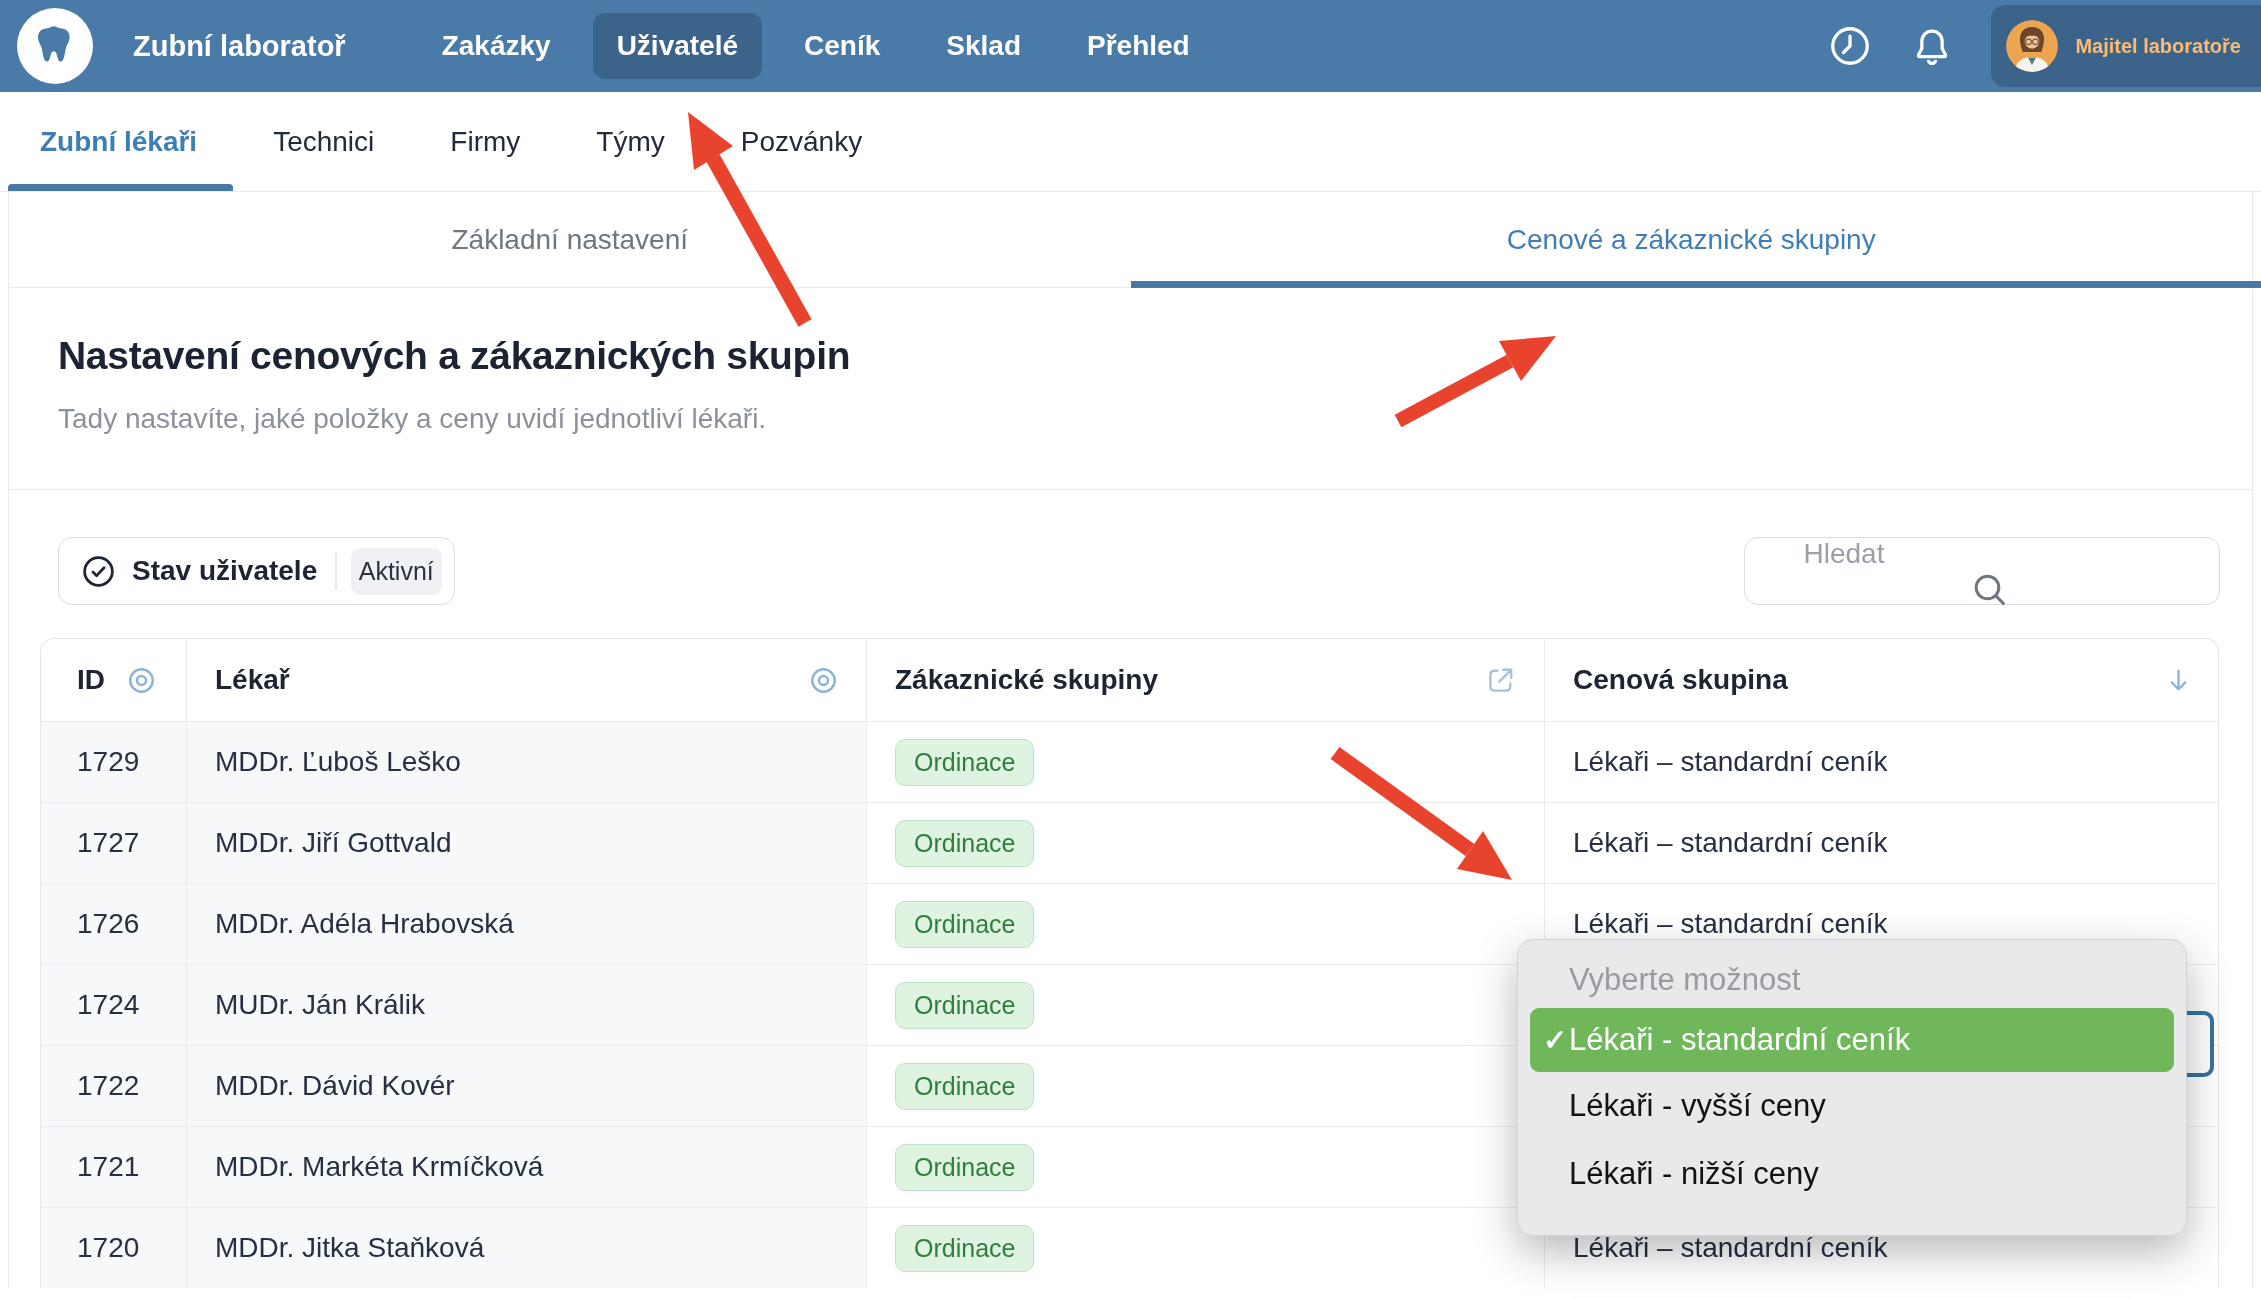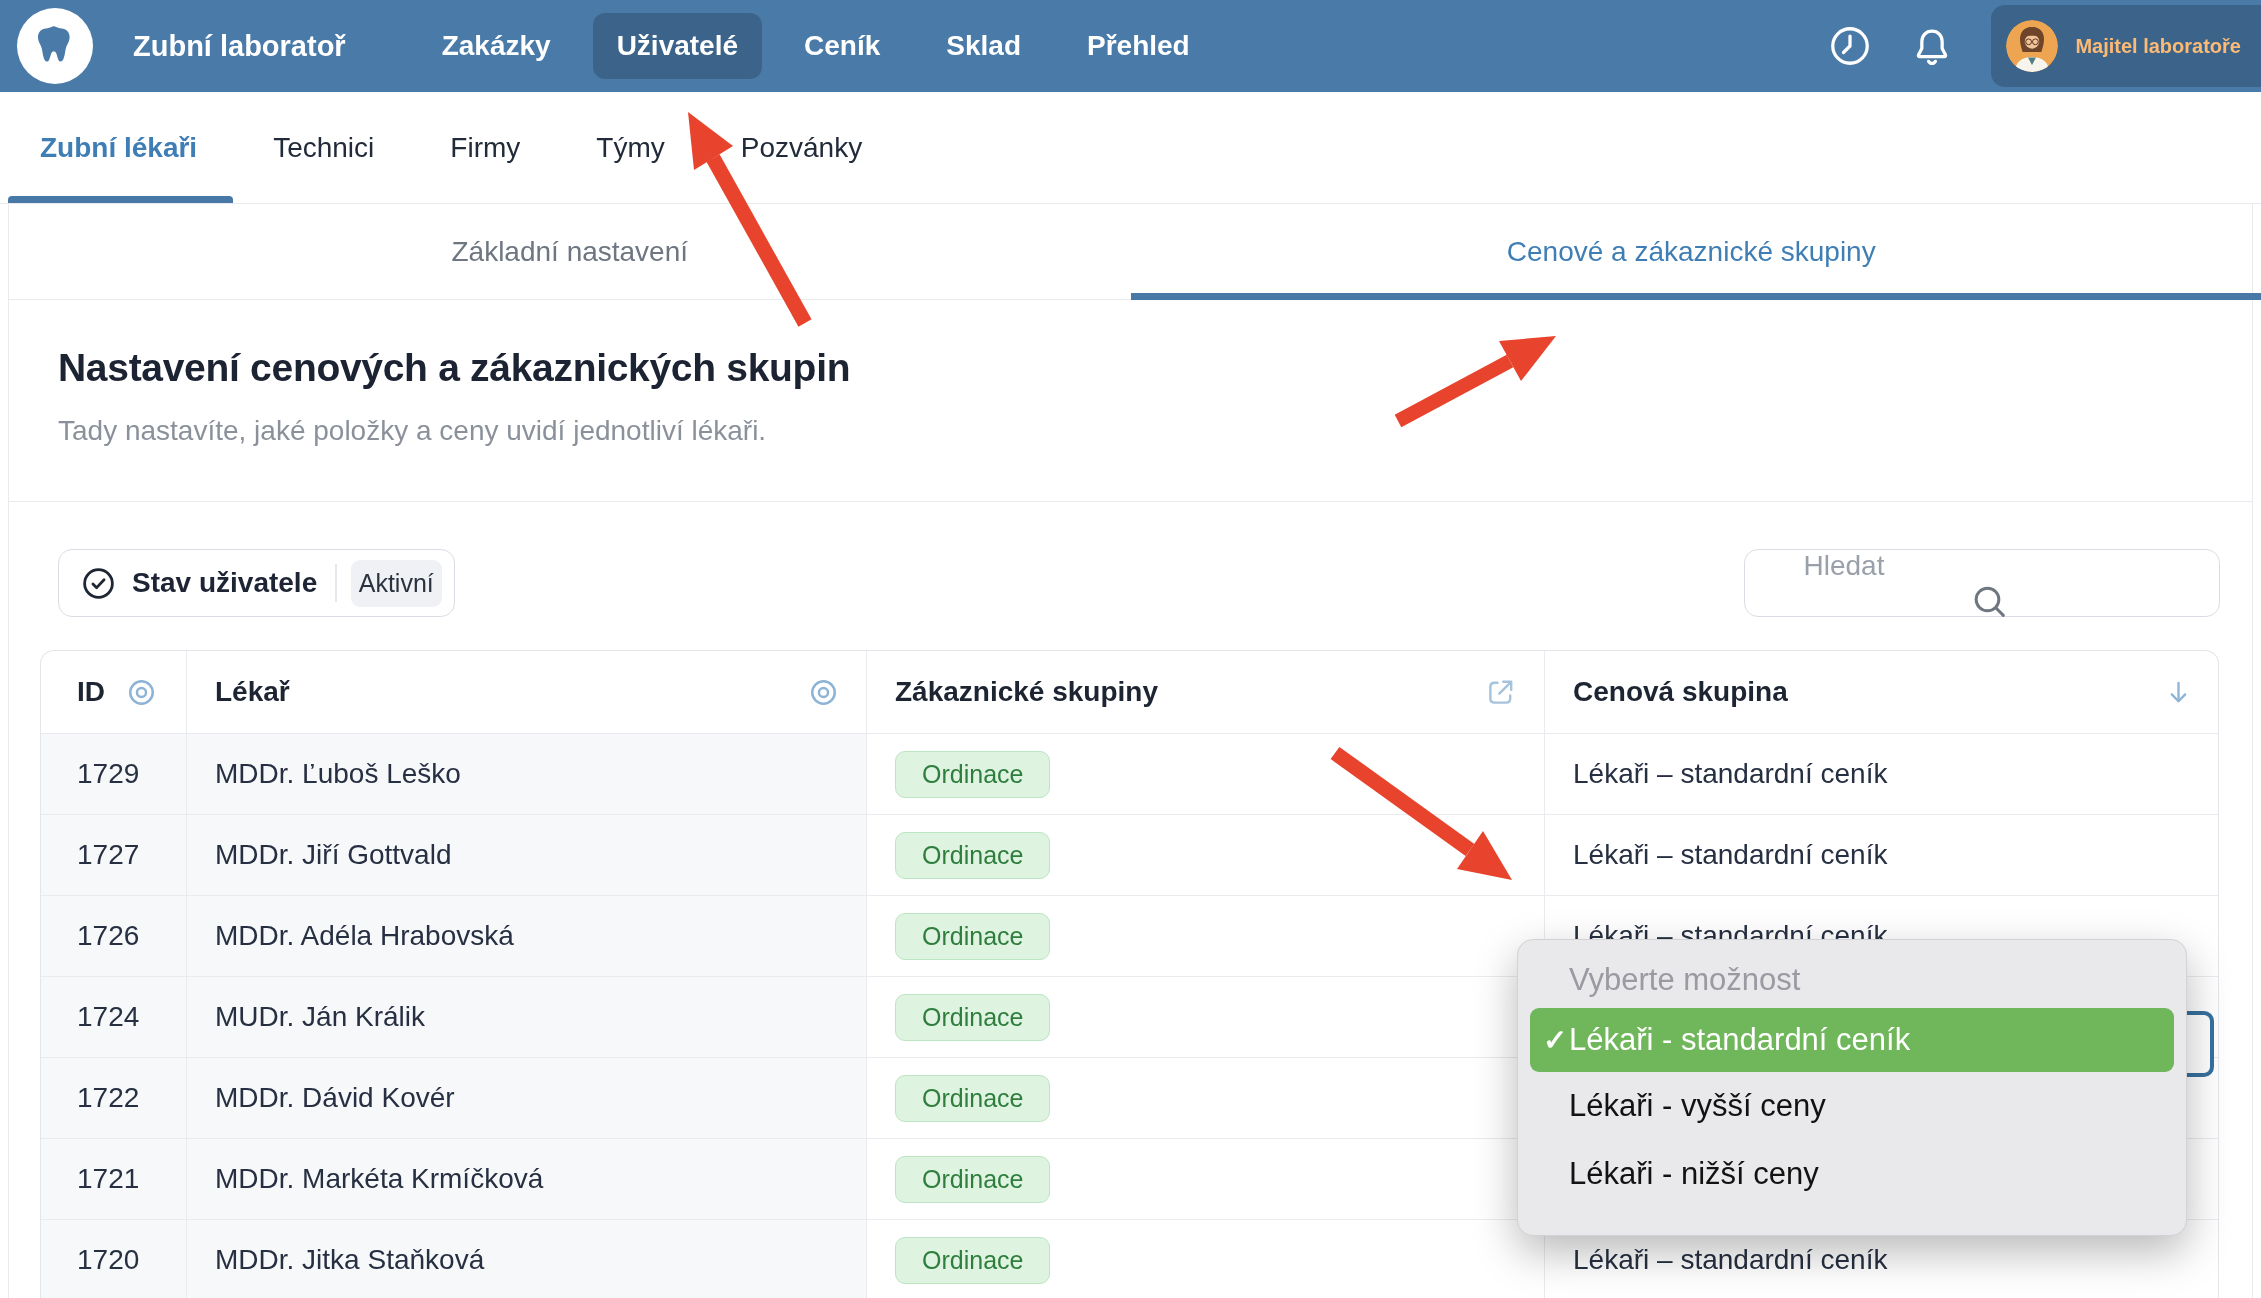--- a/index.html
+++ b/index.html
@@ -33,21 +33,21 @@
             white-space:nowrap;cursor:pointer;}
   .nav-item.active{background:var(--navbar-active);}
   .nav-right{margin-left:auto;display:flex;align-items:center;}
   .icon-btn{display:flex;align-items:center;justify-content:center;margin-right:36px;cursor:pointer;}
   .user-chip{display:flex;align-items:center;background:var(--navbar-active);height:82px;
              border-radius:14px 0 0 14px;padding:0 20px 0 15px;cursor:pointer;}
   .avatar{width:52px;height:52px;border-radius:50%;overflow:hidden;flex:none;}
   .user-name{color:#fdba74;font-size:20px;font-weight:700;margin-left:17px;white-space:nowrap;}
 
   
-  .tabs{height:112px;display:flex;align-items:center;padding-left:40px;gap:76px;
+  .tabs{height:100px;display:flex;align-items:center;padding-left:40px;gap:76px;
         border-bottom:1px solid var(--line);position:relative;background:#fff;}
   .tab{position:relative;height:100%;display:flex;align-items:center;font-size:28px;
        font-weight:500;color:#222B39;cursor:pointer;white-space:nowrap;}
   .tab.active{color:var(--tab-blue);font-weight:600;}
   .tab.active::after{content:"";position:absolute;left:-32px;right:-36px;bottom:0;height:7px;
        background:var(--accent);border-radius:4px 4px 0 0;}
 
   
   .card{position:relative;margin:0 8px;min-height:1076px;
         border-left:1px solid var(--line);border-right:1px solid var(--line);background:#fff;}
@@ -87,21 +87,21 @@
       font-weight:700;color:#1D2533;cursor:pointer;}
   .th:not(:last-child),.td:not(:last-child){border-right:1.5px solid var(--tline);}
   .th-id{padding-left:36px;}
   .th .hicon{margin-left:auto;margin-right:26px;display:flex;align-items:center;}
   .th-id .hicon{margin-left:20px;margin-right:0;}
   .trow{border-top:1.5px solid var(--tline);}
   .td{height:80px;display:flex;align-items:center;padding-left:28px;font-size:28px;color:#273042;}
   .td-id{background:#F7F8FA;padding-left:36px;}
   .td-doctor{background:#F7F8FA;}
   .badge{background:var(--badge-bg);border:1.5px solid var(--badge-border);color:var(--badge-text);
-         border-radius:10px;padding:8px 26px;font-size:25px;cursor:pointer;}
+         border-radius:10px;padding:8px 18px;font-size:25px;cursor:pointer;}
 
   
   .select-focus{position:absolute;left:1560px;top:1011px;width:654px;height:66px;background:#fff;
         border:4px solid #36719F;border-radius:10px;z-index:4;cursor:pointer;}
   .dropdown{position:absolute;left:1517px;top:939px;width:670px;height:297px;background:var(--dd-bg);
         border:1px solid #D2D2D4;border-radius:16px;z-index:5;padding-top:12px;
         box-shadow:0 16px 44px rgba(0,0,0,.28);}
   .dd-item{display:flex;align-items:center;height:56px;font-size:31px;color:#121212;}
   .dd-item{padding-left:13px;}
   .dd-check{width:38px;padding-left:11px;flex:none;font-weight:600;font-size:29px;}

